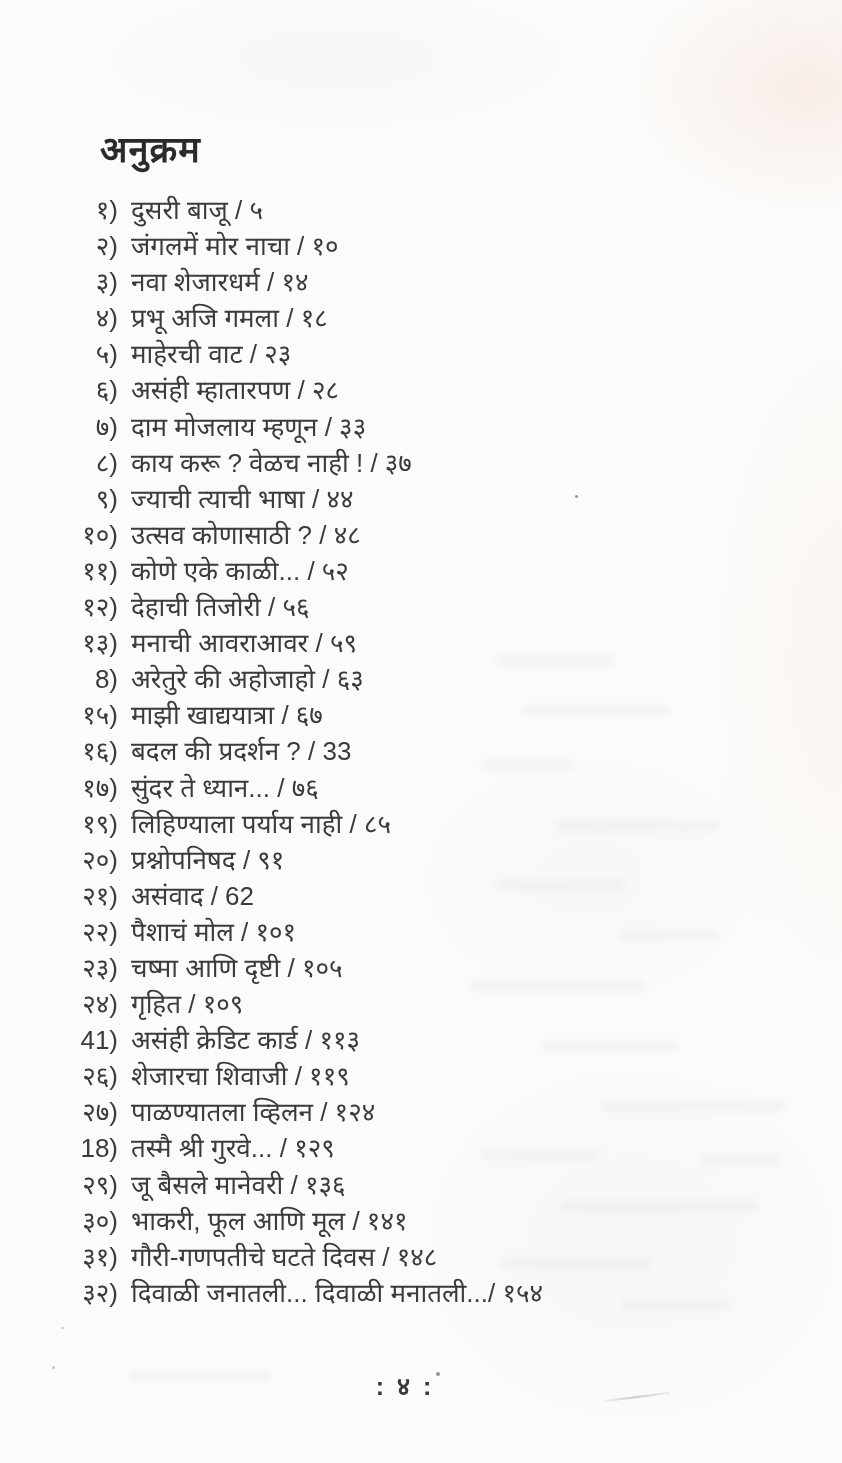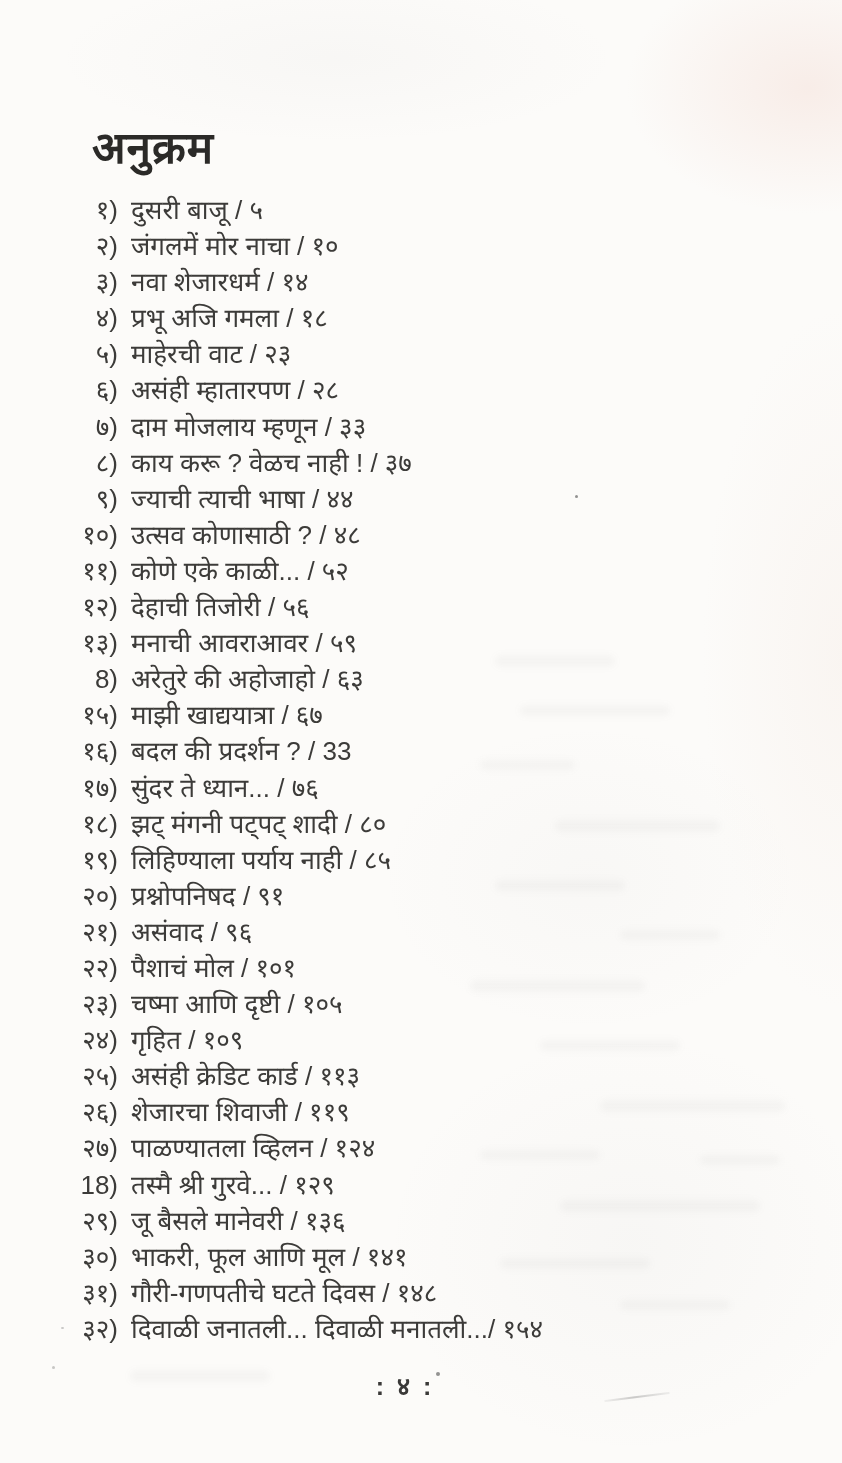--- a/index.html
+++ b/index.html
@@ -20,22 +20,22 @@
       radial-gradient(ellipse 200px 500px at 100% 45%, rgba(240,224,214,0.22), rgba(240,224,214,0) 70%),
       radial-gradient(ellipse 400px 120px at 40% 4%, rgba(170,170,170,0.05), rgba(170,170,170,0) 70%),
       radial-gradient(ellipse 300px 220px at 70% 60%, rgba(160,160,160,0.04), rgba(160,160,160,0) 70%),
       radial-gradient(ellipse 350px 300px at 75% 85%, rgba(160,160,160,0.05), rgba(160,160,160,0) 70%),
       #fcfbf9;
   }
   .heading {
     position: absolute;
     left: 88px;
     top: 112px;
-    margin: 4px;
-    font-size: 44px;
+    margin: 12px;
+    font-size: 36px;
     font-weight: bold;
     letter-spacing: 1px;
     color: #2b2a28;
   }
   ol.toc {
     position: absolute;
     left: 0;
     top: 192px;
     margin: 0;
     padding: 0;
@@ -183,57 +183,53 @@
   <li class="toc-row">
     <span class="toc-num">१६)</span>
     <span class="toc-title">बदल की प्रदर्शन ? / 33</span>
   </li>
 
   <li class="toc-row">
     <span class="toc-num">१७)</span>
     <span class="toc-title">सुंदर ते ध्यान... / ७६</span>
   </li>
 
-  <li class="toc-row">
-    <span class="toc-num">१८)</span>
-    <span class="toc-title">झट् मंगनी पट्पट् शादी / ८०</span>
-  </li>
 
   <li class="toc-row">
     <span class="toc-num">१९)</span>
     <span class="toc-title">लिहिण्याला पर्याय नाही / ८५</span>
   </li>
 
   <li class="toc-row">
     <span class="toc-num">२०)</span>
     <span class="toc-title">प्रश्नोपनिषद / ९१</span>
   </li>
 
   <li class="toc-row">
     <span class="toc-num">२१)</span>
-    <span class="toc-title">असंवाद / ९६</span>
+    <span class="toc-title">असंवाद / 62</span>
   </li>
 
   <li class="toc-row">
     <span class="toc-num">२२)</span>
     <span class="toc-title">पैशाचं मोल / १०१</span>
   </li>
 
   <li class="toc-row">
     <span class="toc-num">२३)</span>
     <span class="toc-title">चष्मा आणि दृष्टी / १०५</span>
   </li>
 
   <li class="toc-row">
     <span class="toc-num">२४)</span>
     <span class="toc-title">गृहित / १०९</span>
   </li>
 
   <li class="toc-row">
-    <span class="toc-num">२५)</span>
+    <span class="toc-num">41)</span>
     <span class="toc-title">असंही क्रेडिट कार्ड / ११३</span>
   </li>
 
   <li class="toc-row">
     <span class="toc-num">२६)</span>
     <span class="toc-title">शेजारचा शिवाजी / ११९</span>
   </li>
 
   <li class="toc-row">
     <span class="toc-num">२७)</span>

